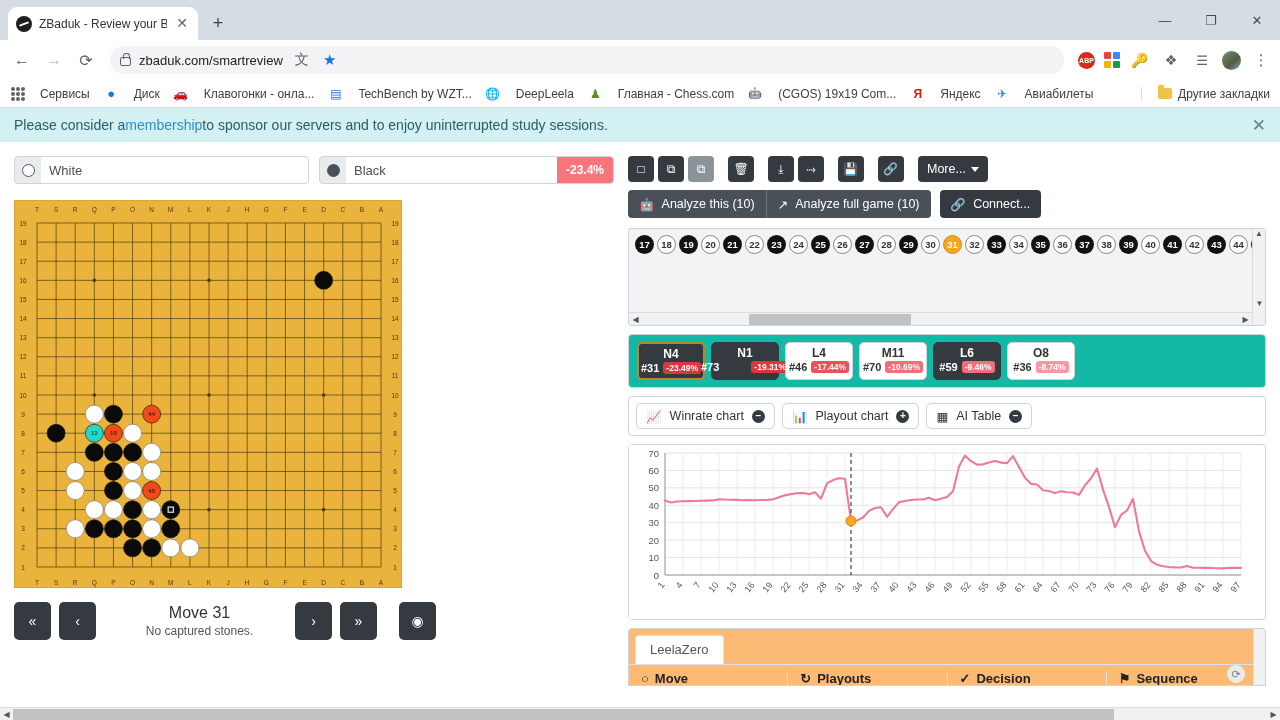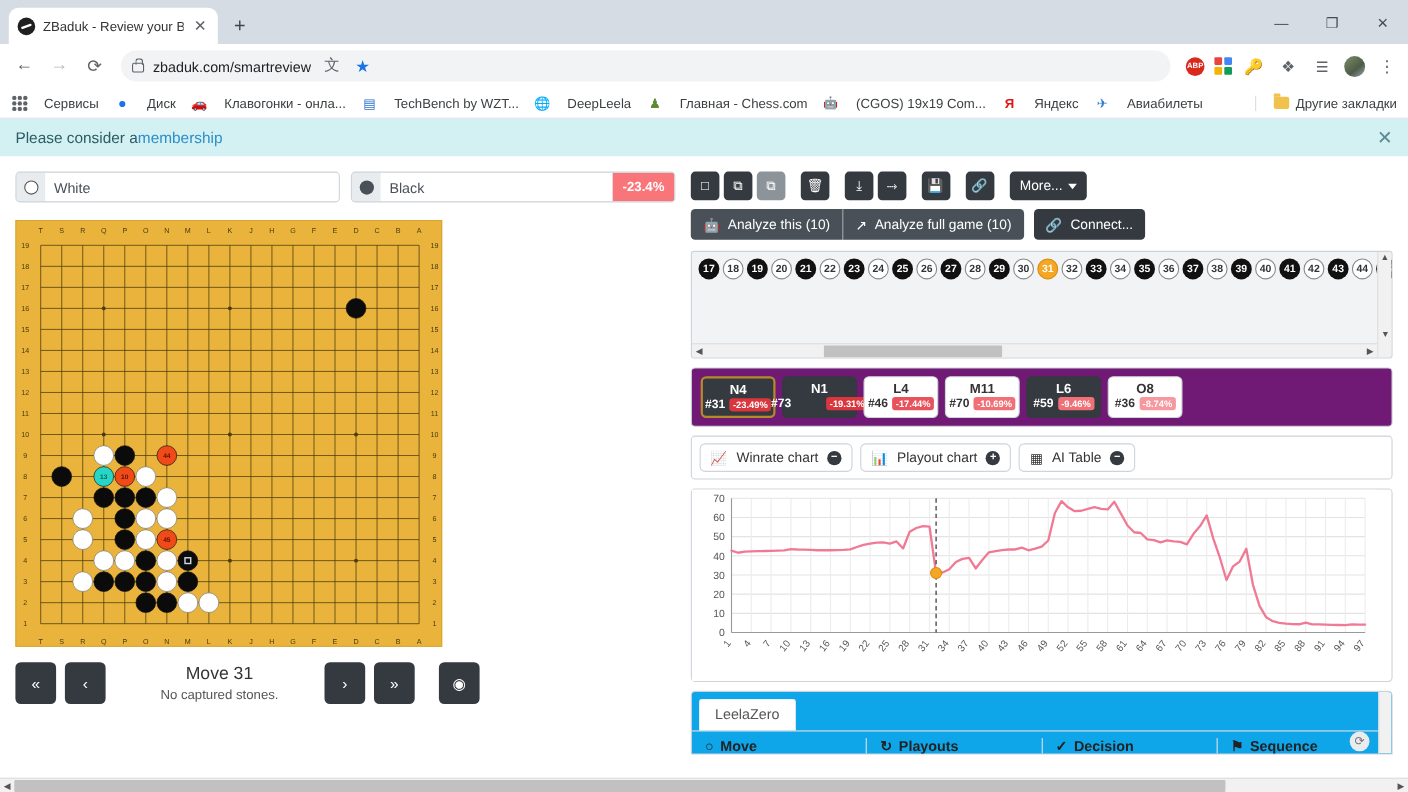--- a/index.html
+++ b/index.html
@@ -128,40 +128,40 @@
   .mv.w { background:#fff; color:#333; border:1px solid #888; }
   .mv.cur { background:#f5a623; color:#fff; border:1px solid #d98c10;}
   .hsb { position:absolute; left:0; right:13px; bottom:0; height:13px; background:#f1f1f1; border-top:1px solid #dcdcdc; display:flex; align-items:center;}
   .hsb .arrowl,.hsb .arrowr { width:13px; text-align:center; font-size:8px; color:#555;}
   .hsb .track { flex:1; height:13px; position:relative; }
   .hsb .thumb { position:absolute; left:18%; width:27%; top:1px; height:11px; background:#c1c1c1; border-radius:1px;}
   .vsb { position:absolute; right:0; top:0; bottom:0; width:13px; background:#f1f1f1; border-left:1px solid #dcdcdc;}
   .vsb .up,.vsb .dn { height:13px; text-align:center; font-size:8px; color:#555;}
   .vsb .dn { position:absolute; bottom:13px; width:13px;}
 
-  .suggest { margin-top:8px; border:1px solid #ced4da; border-radius:4px; padding:7px 8px; display:flex; gap:6px; background:#701a75;}
+  .suggest { margin-top:8px; border:1px solid #ced4da; border-radius:4px; padding:7px 8px; display:flex; gap:6px; background:#14b8a6;}
   .sg {
     border:1px solid #ced4da; border-radius:5px; padding:3px 0 4px 0; width:68px; text-align:center; background:#fff;
   }
   .sg.dark { background:#343a40; border-color:#343a40; }
   .sg.sel { background:#343a40; border:2px solid #b58a2b; }
   .sg .pt { font-size:12px; font-weight:bold; color:#333; line-height:14px;}
   .sg.dark .pt, .sg.sel .pt { color:#fff; }
   .sg .rowb { display:flex; align-items:center; justify-content:center; gap:4px; margin-top:1px;}
   .sg .num { font-size:11px; font-weight:bold; color:#333;}
   .sg.dark .num, .sg.sel .num { color:#fff; }
   .sg .pct { font-size:8.5px; font-weight:bold; padding:1px 3px; border-radius:3px; color:#fff;}
 
   .charttabs { margin-top:8px; border:1px solid #ced4da; border-radius:4px; padding:6px 7px; display:flex; gap:7px; background:#fff;}
   .ct { border:1px solid #ced4da; border-radius:5px; height:26px; display:flex; align-items:center; gap:8px; padding:0 9px; font-size:12.5px; color:#333; background:#fff;}
   .ct .tgl { width:13px; height:13px; border-radius:50%; background:#343a40; color:#fff; font-size:10px; line-height:12px; text-align:center; font-weight:bold;}
 
   .chartbox { margin-top:8px; border:1px solid #ced4da; border-radius:4px; background:#fff; height:176px; position:relative; }
 
-  .bottompanel { margin-top:8px; border:1px solid #ced4da; border-radius:4px 4px 0 0; background:#0ea5e9; height:58px; position:relative; overflow:hidden;}
+  .bottompanel { margin-top:8px; border:1px solid #ced4da; border-radius:4px 4px 0 0; background:#fdba74; height:58px; position:relative; overflow:hidden;}
   .bptabs { display:flex; padding:6px 6px 0 6px; border-bottom:1px solid #dee2e6; }
   .bptab { padding:6px 14px 7px 14px; border:1px solid #dee2e6; border-bottom:none; border-radius:4px 4px 0 0; font-size:13px; color:#555; background:#fff;}
   .bpheads { display:flex; font-size:13px; font-weight:bold; color:#222; padding-top:6px;}
   .bph { display:flex; align-items:center; gap:6px; border-right:1px solid #dee2e6; padding:0 12px; flex:1;}
   .bph:last-child{border-right:none;}
   .refresh { position:absolute; right:20px; bottom:2px; width:18px; height:18px; border-radius:50%; background:#e9ecef; color:#777; font-size:11px; text-align:center; line-height:18px;}
   .bpvsb { position:absolute; right:0; top:0; bottom:0; width:12px; background:#f1f1f1; border-left:1px solid #dcdcdc;}
 
   .pagehsb { position:absolute; left:0; right:0; bottom:0; height:13px; background:#f1f1f1; border-top:1px solid #dcdcdc; display:flex; align-items:center;}
   .pagehsb .thumb { position:absolute; left:13px; width:86%; height:11px; top:1px; background:#c1c1c1; border-radius:1px;}
@@ -268,20 +268,21 @@
       <span class="folder"></span>
       <span>Другие закладки</span>
     </div>
   </div>
 
   <div class="page">
 
     <div class="notice">
       <span>Please consider a </span>
       <a href="#">membership</a>
+      <span> to sponsor our servers and to enjoy uninterrupted study sessions.</span>
       <span class="x">✕</span>
     </div>
 
     <div class="content">
 
       <div class="left">
 
         <div class="players">
           <div class="player">
             <span class="pstone">

